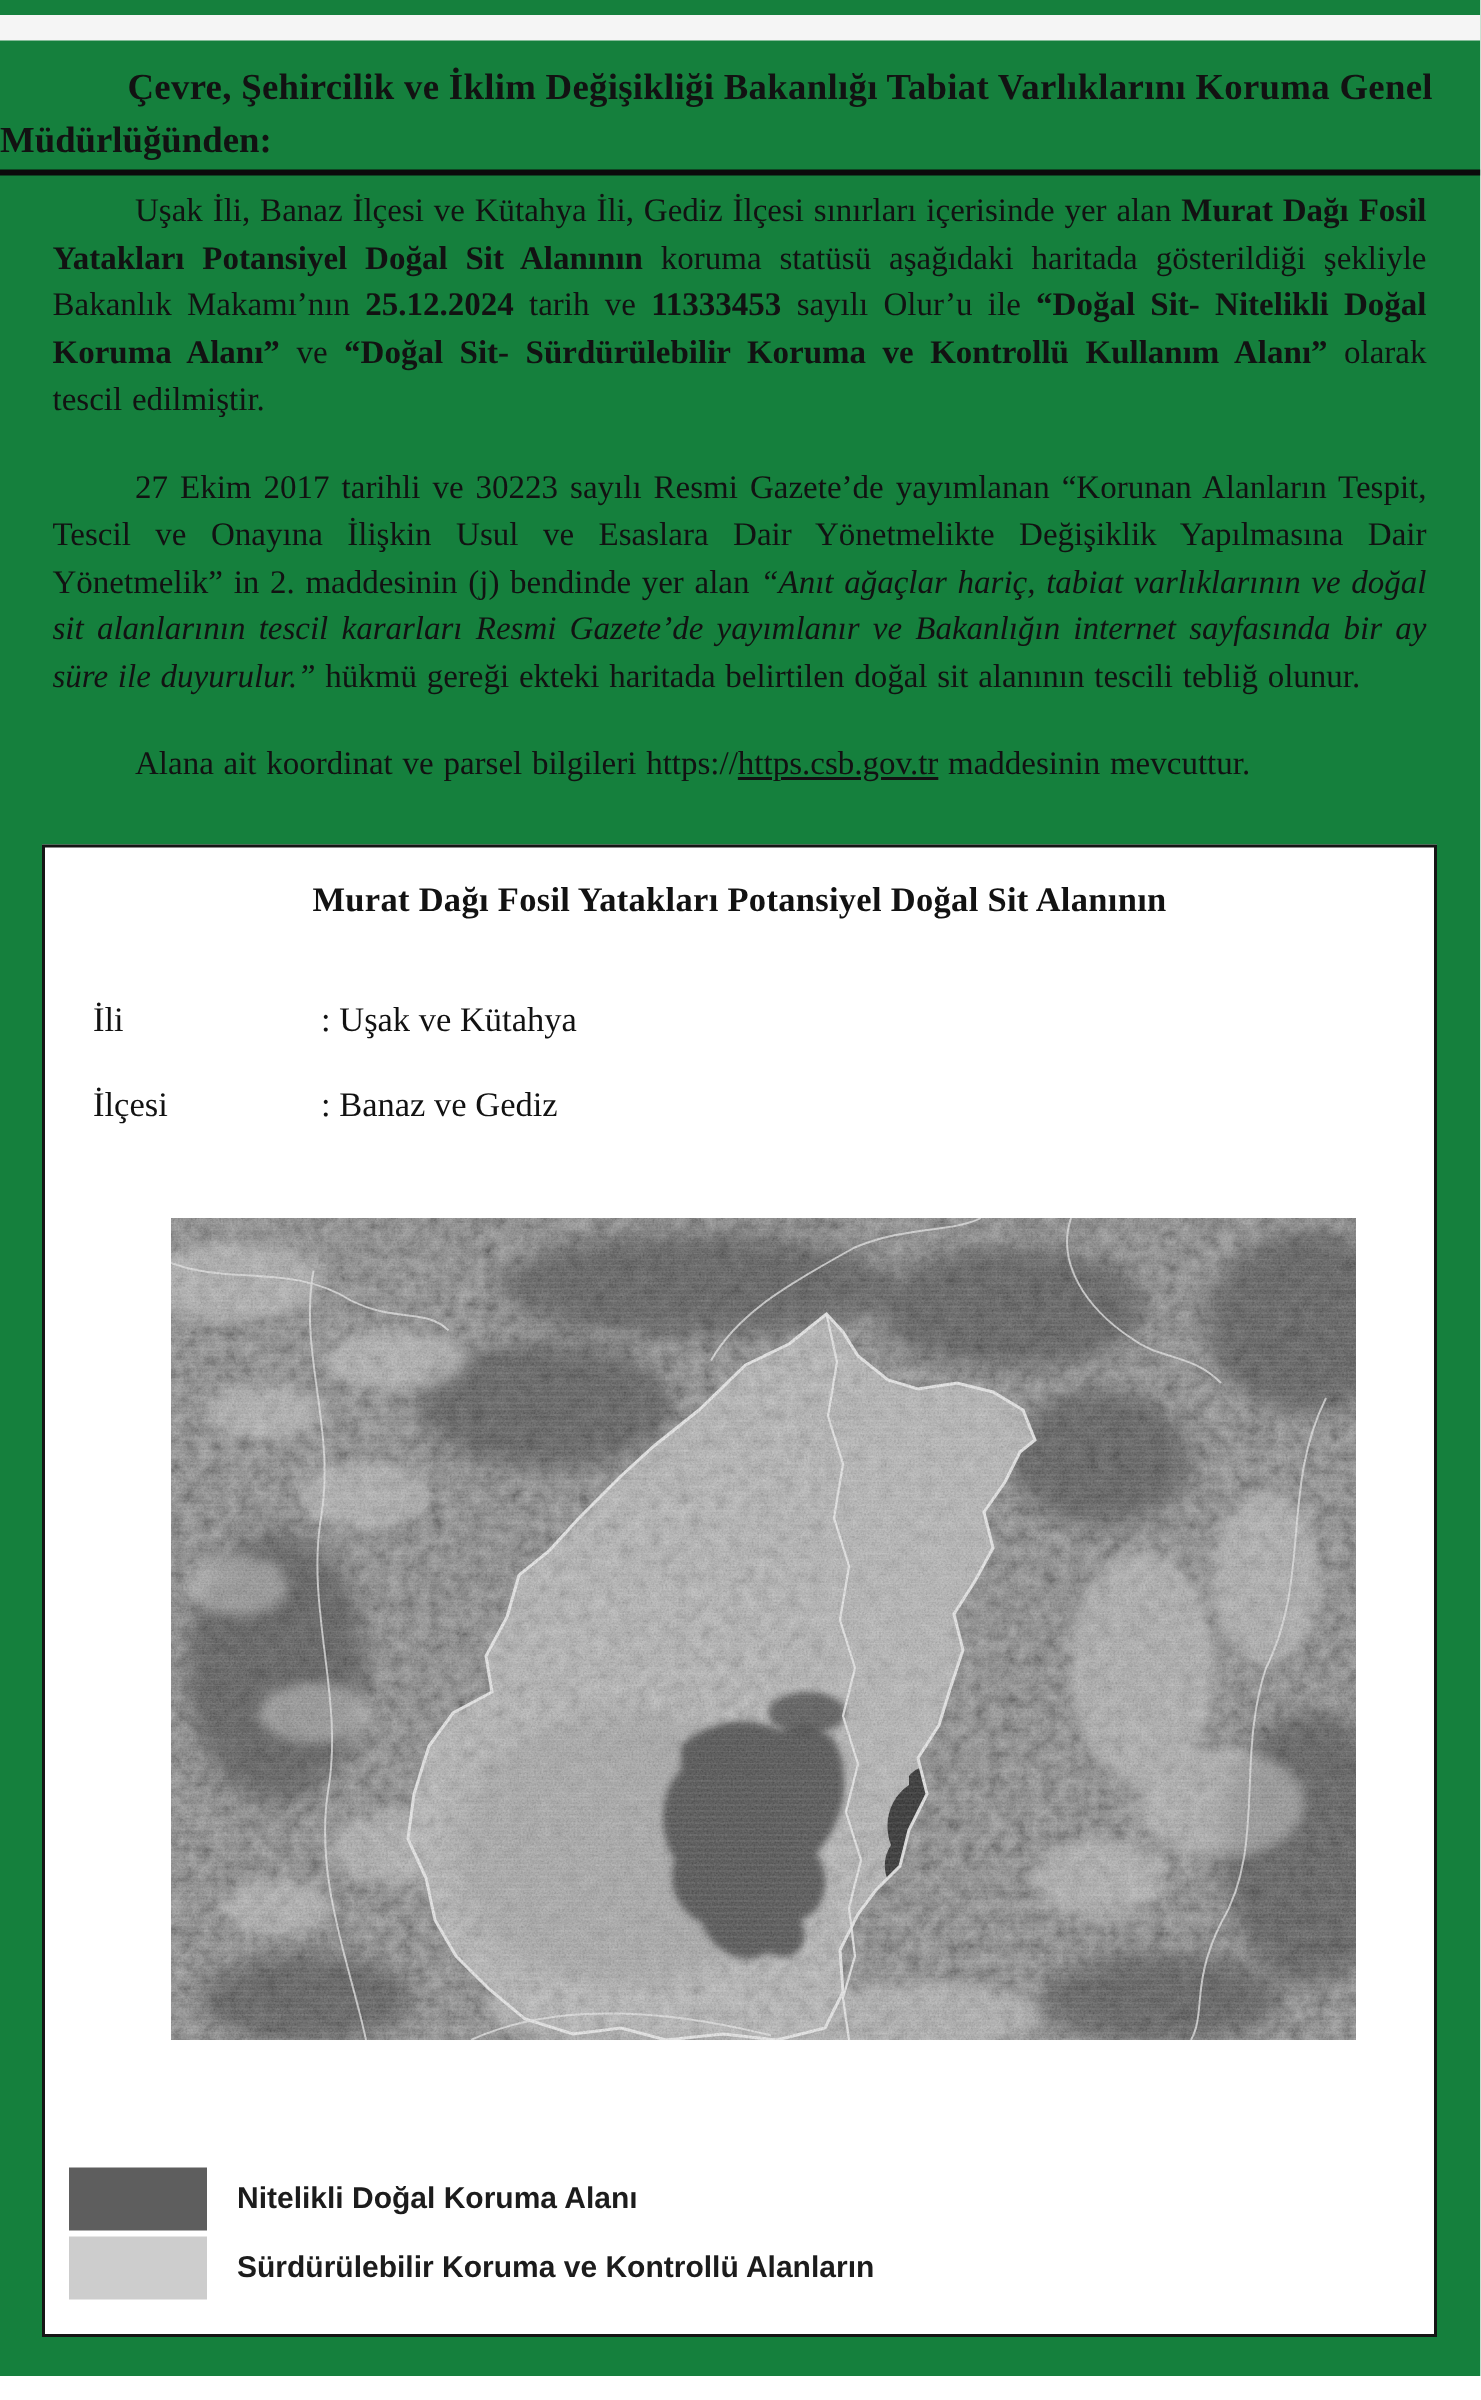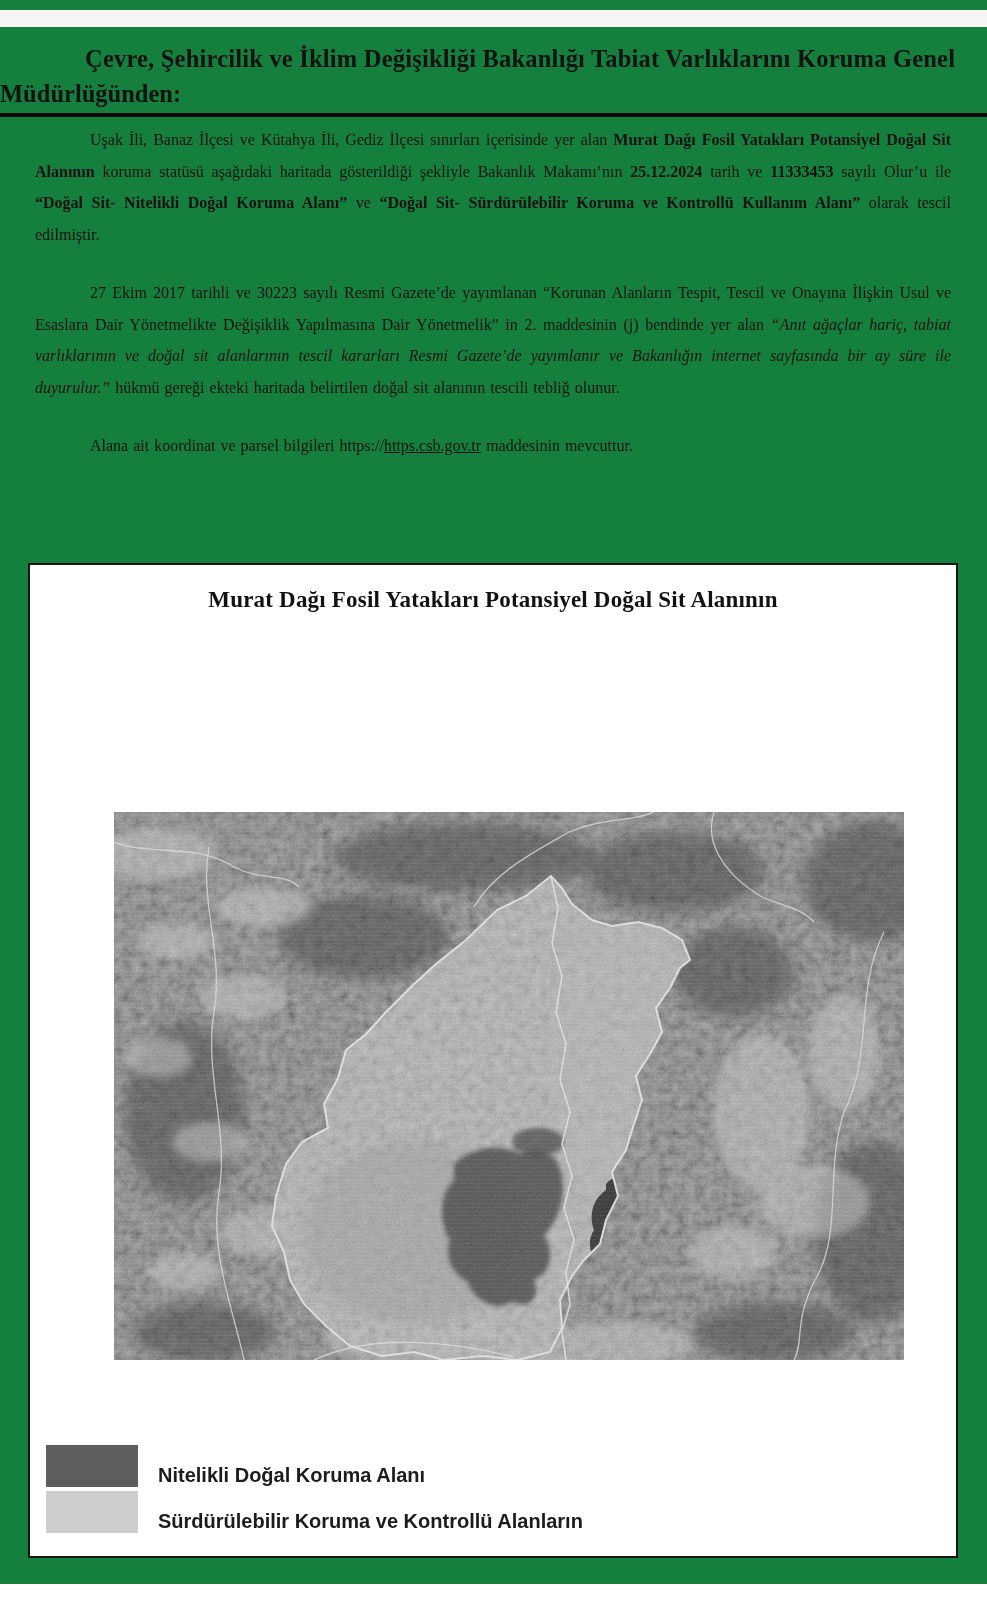--- a/index.html
+++ b/index.html
@@ -8,38 +8,38 @@
     font-family:"Liberation Serif", serif;color:#121212;text-decoration:underline;
   }
   .topbar{position:absolute;top:10px;left:0;width:100%;height:17px;background:#f5f5f5;}
   
   .hdr{position:absolute;top:44px;left:0;width:100%;}
   .hdr-l1{display:block;padding-left:85px;font-weight:bold;font-size:24.5px;line-height:30px;white-space:nowrap;letter-spacing:.2px;}
   .hdr-l2{display:block;padding-left:0;margin-top:5px;font-weight:bold;font-size:24.5px;line-height:30px;
           border-bottom:4px solid #0b0b0b;padding-bottom:4px;width:100%;box-sizing:border-box;}
   
   .doc-body{position:absolute;top:124px;left:35px;width:916px;}
-  .doc-body p{margin:0 0 27px 0;font-size:16px;line-height:31.5px;text-align:justify;text-indent:55px;word-spacing:1px;}
+  .doc-body p{margin:0 0 27px 0;font-size:22px;line-height:31.5px;text-align:justify;text-indent:55px;word-spacing:1px;}
   .b{font-weight:bold;}
   .i{font-style:italic;}
   .u{text-decoration:underline;}
   
   .annex{position:absolute;left:28px;top:563px;width:930px;height:995px;border:2.5px solid #151515;box-sizing:border-box;background:#fff;}
   .annex-title{margin-top:22px;text-align:center;font-weight:bold;font-size:23px;letter-spacing:.2px;}
   .info{margin:52px 0 0 32px;font-size:23px;}
   .info-row{display:flex;margin-bottom:27px;line-height:30px;}
   .info-label{width:152px;}
   .info-value{}
   
   .map{position:absolute;left:84px;top:247px;width:790px;height:548px;background:#555;overflow:hidden;}
   .map::after{content:"";position:absolute;inset:0;pointer-events:none;
     background:repeating-linear-gradient(0deg, rgba(255,255,255,.05) 0 1px, rgba(0,0,0,0) 1px 4px);}
   
   .legend{position:absolute;left:16px;top:880px;}
-  .legend-row{display:flex;align-items:flex-end;margin-bottom:4px;}
+  .legend-row{display:flex;align-items:center;margin-bottom:4px;}
   .swatch{width:92px;height:42px;margin-right:20px;}
   .legend-label{font-family:"Liberation Sans", sans-serif;font-weight:bold;font-size:20px;color:#1c1c1c;}
   
   .pagenum{position:absolute;left:845px;top:1642px;font-size:32px;letter-spacing:.5px;margin-left:42px;}
 </style>
 </head>
 <body>
 
 <div class="page">
 
@@ -54,20 +54,30 @@
     <p><span>Uşak İli, Banaz İlçesi ve Kütahya İli, Gediz İlçesi sınırları içerisinde yer alan </span><span class="b">Murat Dağı Fosil Yatakları Potansiyel Doğal Sit Alanının</span><span> koruma statüsü aşağıdaki haritada gösterildiği şekliyle Bakanlık Makamı’nın </span><span class="b">25.12.2024</span><span> tarih ve </span><span class="b">11333453</span><span> sayılı Olur’u ile </span><span class="b">“Doğal Sit- Nitelikli Doğal Koruma Alanı”</span><span> ve </span><span class="b">“Doğal Sit- Sürdürülebilir Koruma ve Kontrollü Kullanım Alanı”</span><span> olarak tescil edilmiştir.</span></p>
 
     <p><span>27 Ekim 2017 tarihli ve 30223 sayılı Resmi Gazete’de yayımlanan “Korunan Alanların Tespit, Tescil ve Onayına İlişkin Usul ve Esaslara Dair Yönetmelikte Değişiklik Yapılmasına Dair Yönetmelik” in 2. maddesinin (j) bendinde yer alan </span><span class="i">“Anıt ağaçlar hariç, tabiat varlıklarının ve doğal sit alanlarının tescil kararları Resmi Gazete’de yayımlanır ve Bakanlığın internet sayfasında bir ay süre ile duyurulur.”</span><span> hükmü gereği ekteki haritada belirtilen doğal sit alanının tescili tebliğ olunur.</span></p>
 
     <p><span>Alana ait koordinat ve parsel bilgileri https://</span><span class="u">https.csb.gov.tr</span><span> maddesinin mevcuttur.</span></p>
   </div>
 
   <div class="annex">
     <div class="annex-title">Murat Dağı Fosil Yatakları Potansiyel Doğal Sit Alanının</div>
 
+    <div class="info">
+      <div class="info-row">
+        <span class="info-label">İli</span>
+        <span class="info-value">: Uşak ve Kütahya</span>
+      </div>
+      <div class="info-row">
+        <span class="info-label">İlçesi</span>
+        <span class="info-value">: Banaz ve Gediz</span>
+      </div>
+    </div>
 
     <div class="map">
       <svg width="790" height="548" viewBox="0 0 790 548" xmlns="http://www.w3.org/2000/svg">
         <defs>
           <filter id="nz" x="-5%" y="-5%" width="110%" height="110%">
             <feTurbulence type="fractalNoise" baseFrequency="0.11" numOctaves="5" seed="11"></feTurbulence>
             <feColorMatrix type="saturate" values="0"></feColorMatrix>
             <feComponentTransfer>
               <feFuncR type="linear" slope="1.5" intercept="-0.15"></feFuncR>
               <feFuncG type="linear" slope="1.5" intercept="-0.15"></feFuncG>

